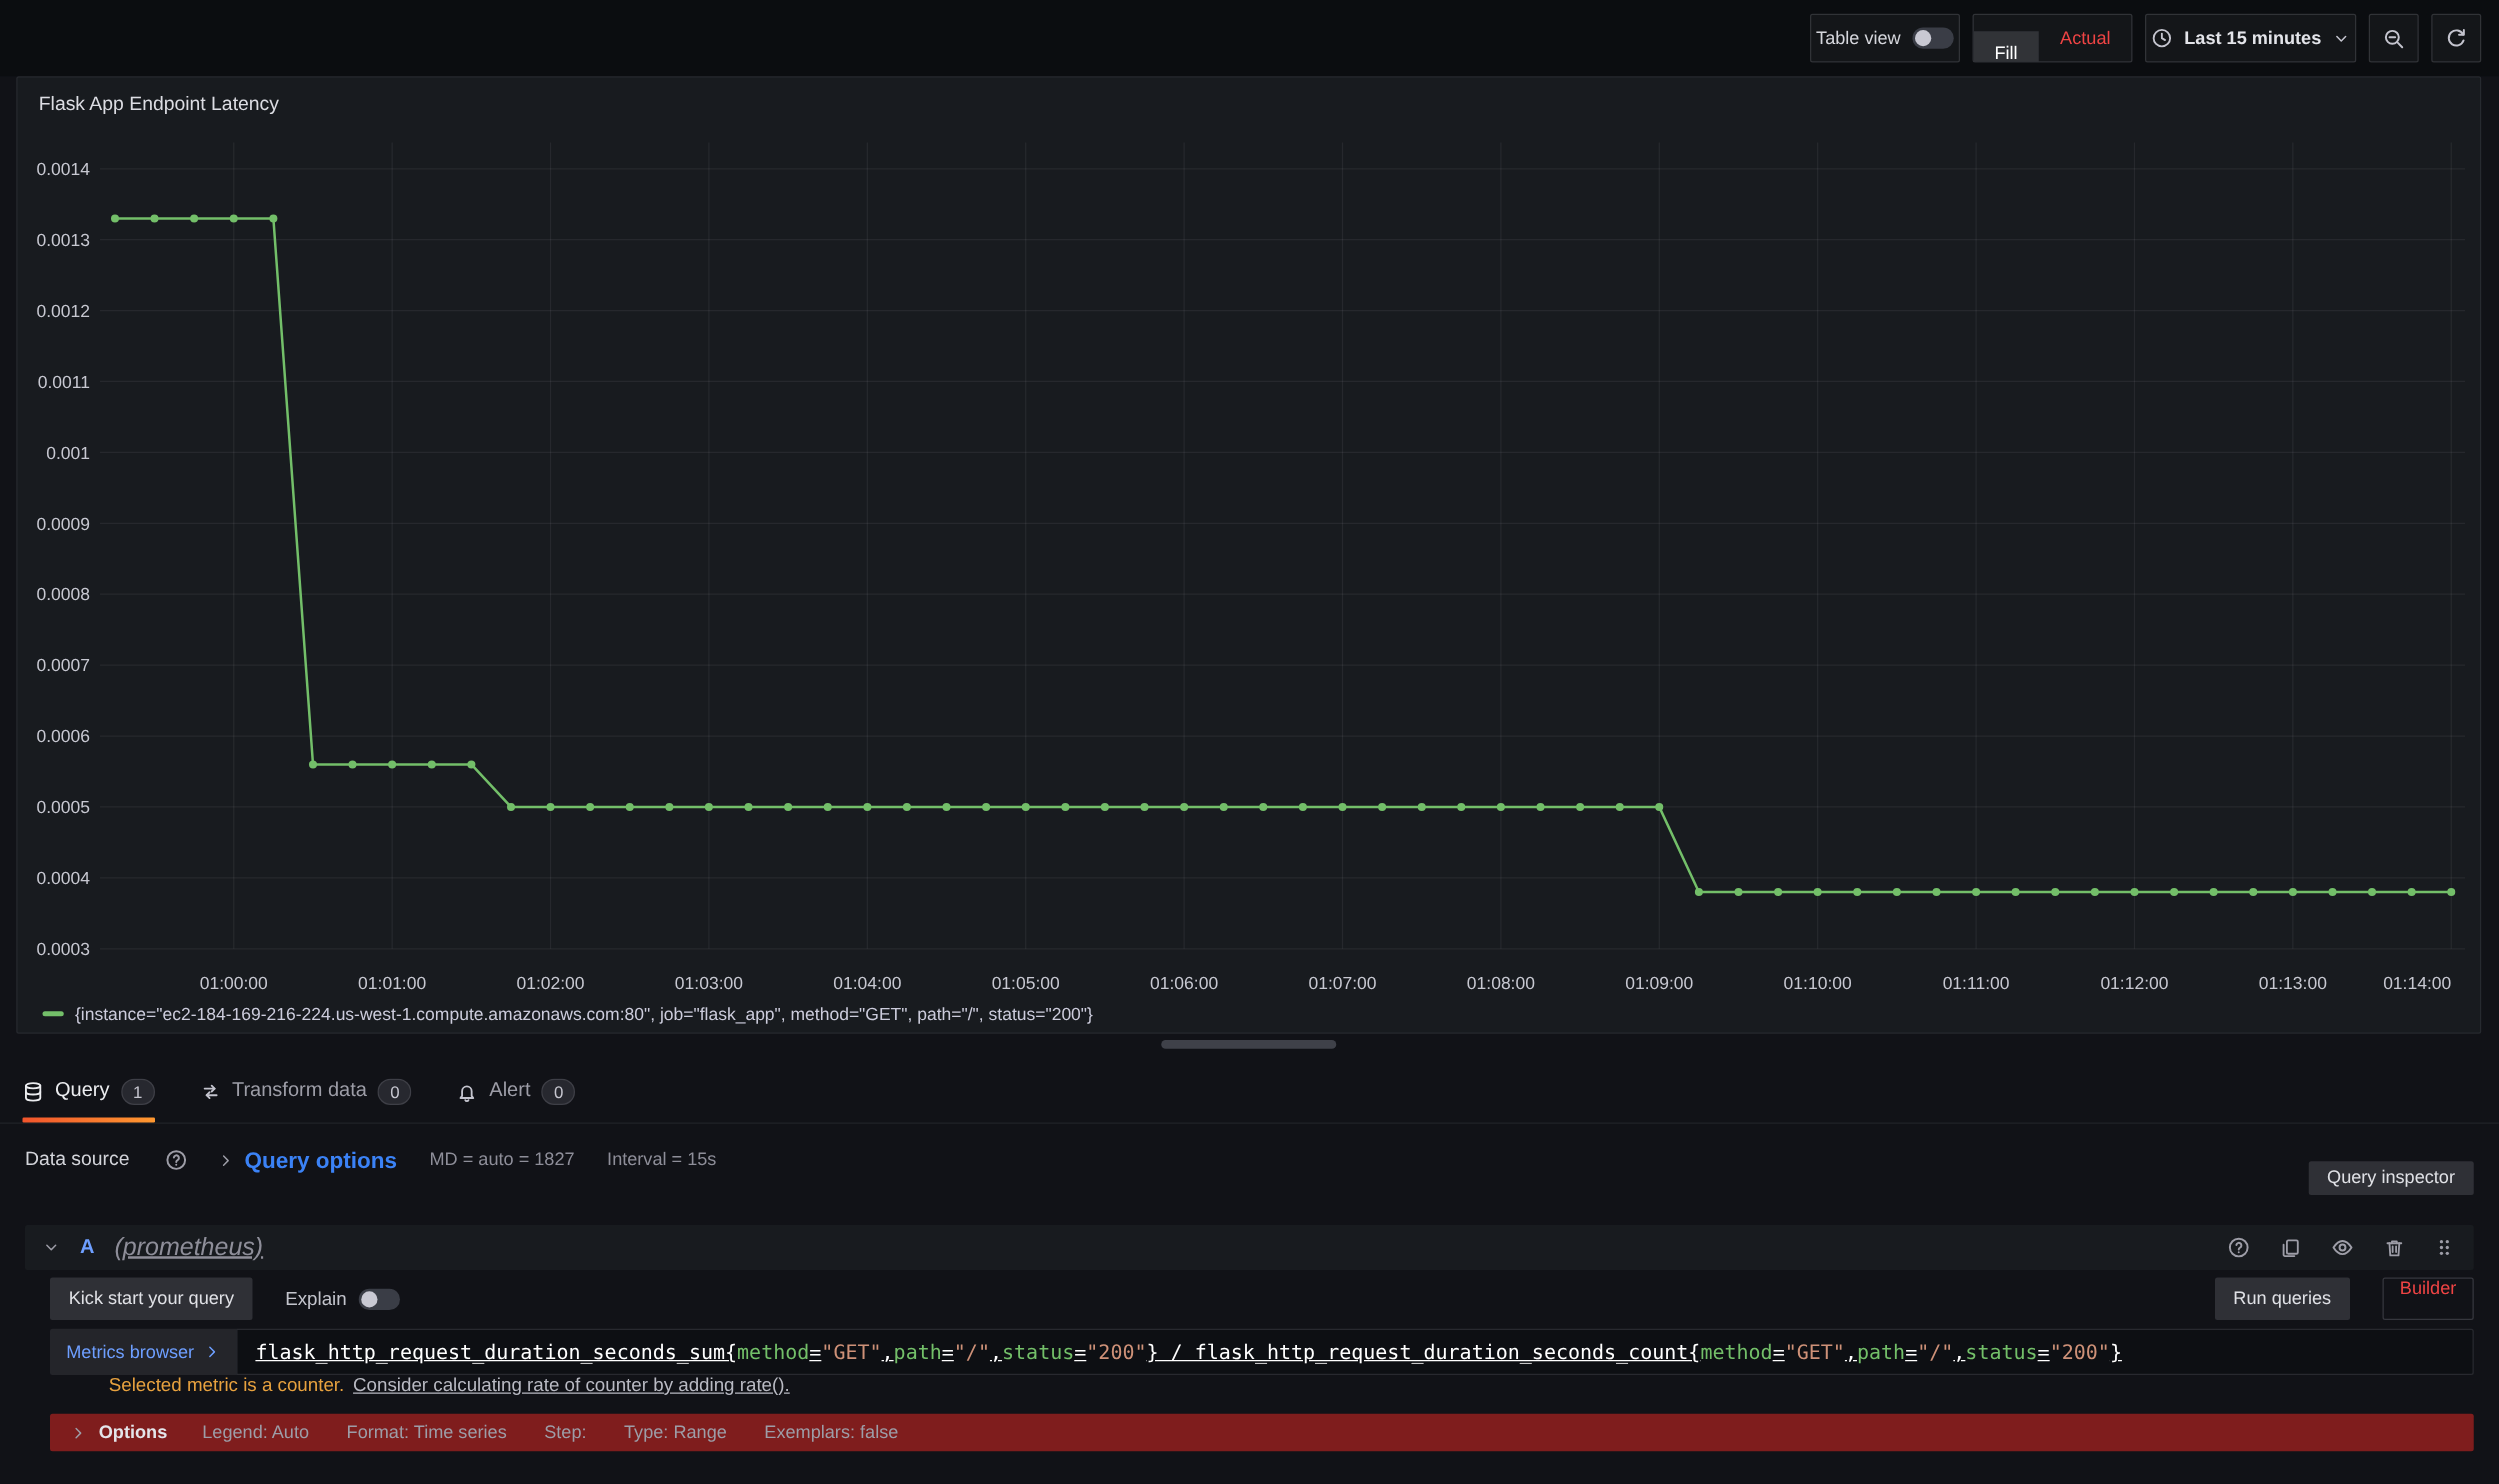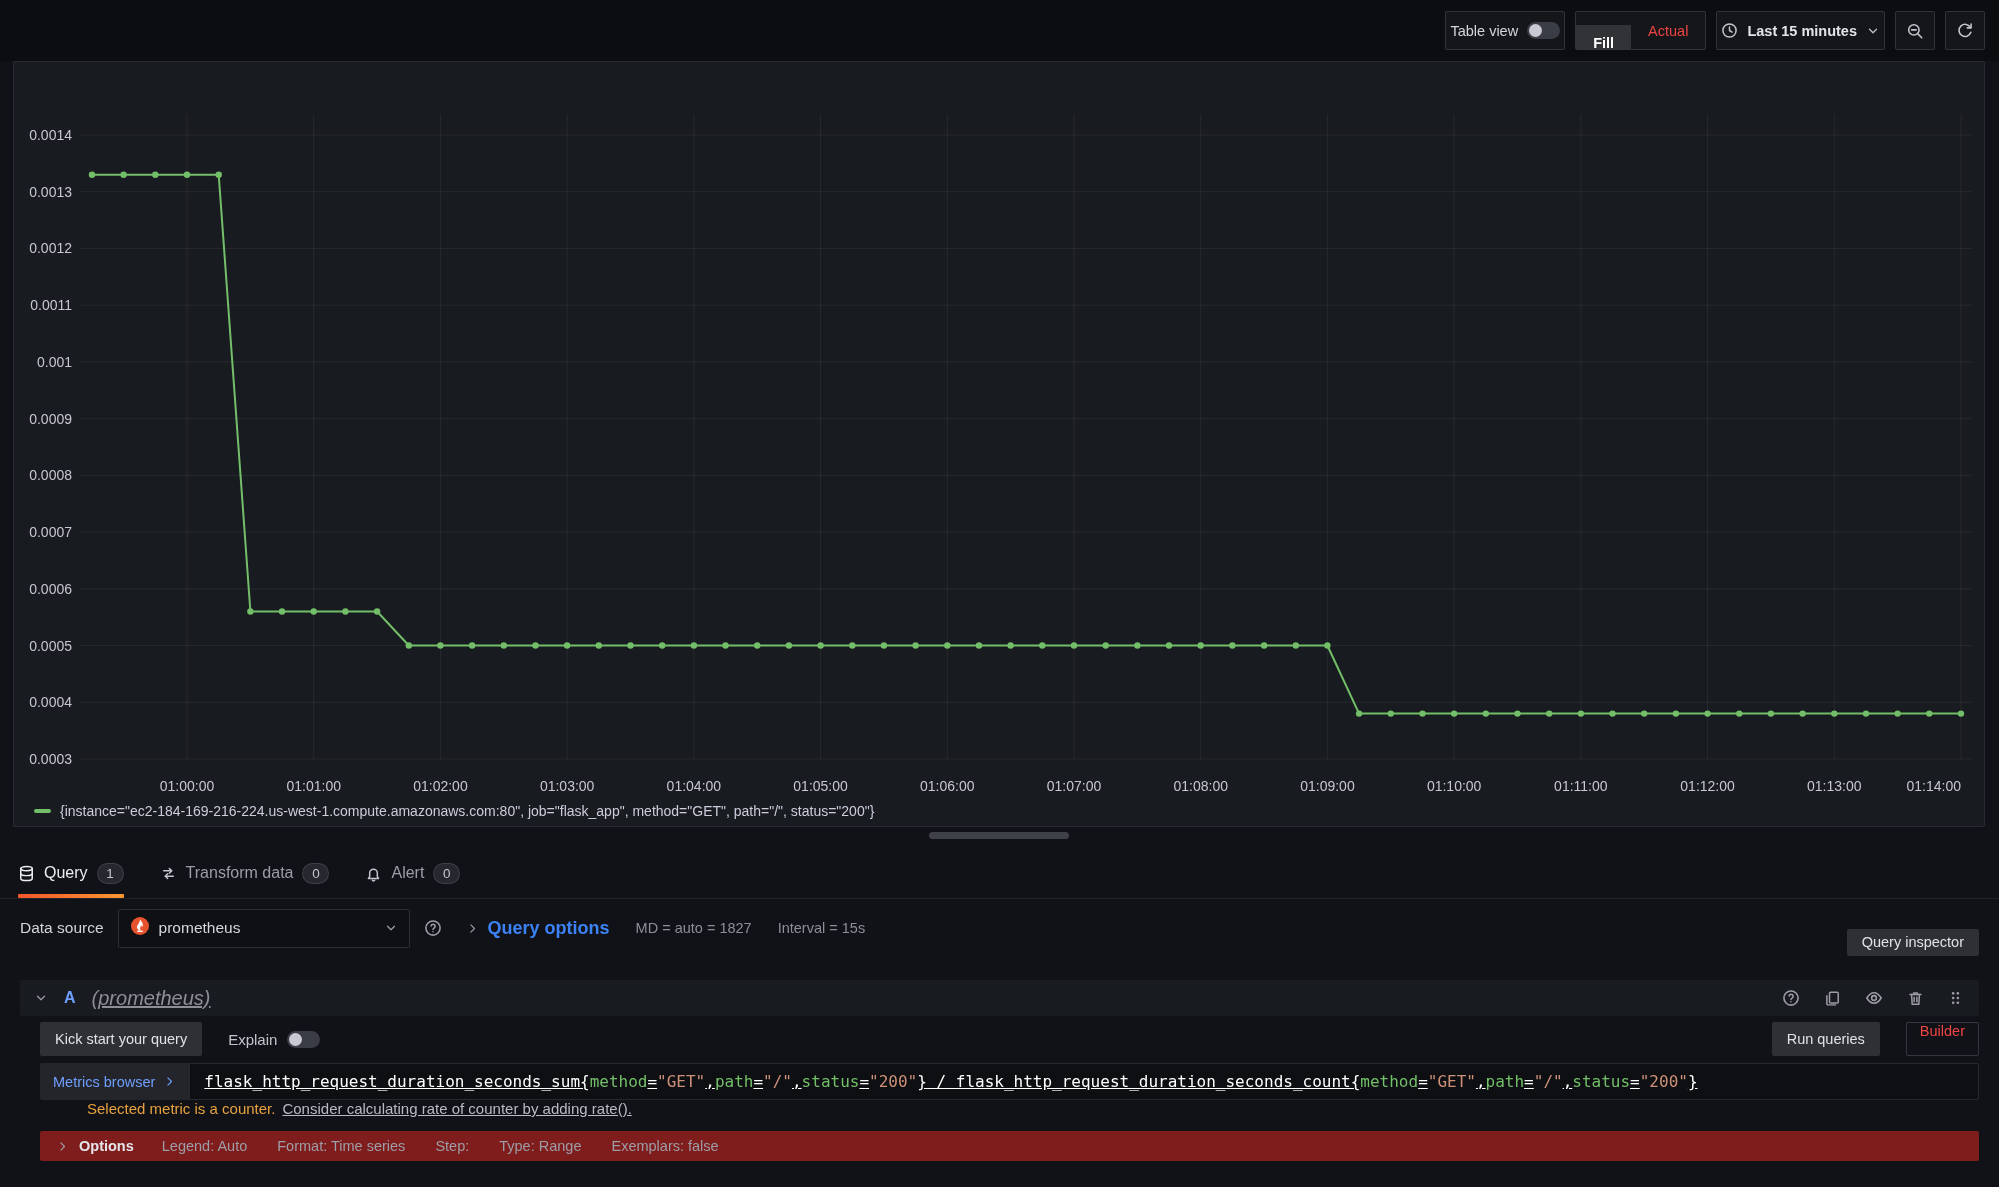--- a/index.html
+++ b/index.html
@@ -6,21 +6,21 @@
   html,body { width:1999px; height:1187px; background:#111217; overflow:hidden;
     font-family:"Liberation Sans", sans-serif; color:#ccccdc; }
 
   
   .topbar { position:absolute; top:0; left:0; width:1999px; height:61px; background:#0b0d10;
     display:flex; align-items:center; justify-content:flex-end; gap:10px; padding-right:14px; }
   .tb-box { height:39px; border:1px solid rgba(204,204,220,0.16); border-radius:2px; background:#141619;
     display:flex; align-items:center; gap:9px; padding:0 4px; color:#d5d6dc; font-size:14.5px; cursor:pointer; }
   .seg-group { padding:0; overflow:hidden; gap:0; }
   .seg { height:100%; display:flex; align-items:center; padding:0 17px; color:#ef4444; font-size:14.5px; background:transparent; border:none; cursor:pointer; font-family:inherit; }
-  .seg.active { background:rgba(204,204,220,0.16); color:#ffffff; font-weight:700;margin-top:25px; }
+  .seg.active { background:rgba(204,204,220,0.16); color:#ffffff; font-weight:400;margin-top:25px; }
   .icon-btn { padding:0 10px; }
   .switch { width:33px; height:17px; border-radius:9px; background:#3a3d46; position:relative; display:inline-block; cursor:pointer; }
   .switch .knob { position:absolute; left:2px; top:2px; width:13px; height:13px; border-radius:50%; background:#c9c9d3; }
   svg.ic { display:block; stroke:#9d9da7; fill:none; stroke-width:1.4; stroke-linecap:round; stroke-linejoin:round; }
   .tb-box svg.ic, .tab svg.ic { stroke:#c4c4ce; }
   .time-label { font-weight:700; color:#e3e4e9; }
 
   
   .panel { position:absolute; left:13px; top:61px; width:1972px; height:766px; background:#181b1f;
     border:1px solid rgba(204,204,220,0.09); border-radius:2px; }
@@ -136,20 +136,21 @@
     <i>
         <svg class="ic" width="18" height="18" viewBox="0 0 16 16">
           <path d="M13.2 9.2A5.4 5.4 0 1 1 12.9 5"></path>
           <polyline points="13.4,1.8 13.4,5.2 10,5.2"></polyline>
         </svg>
       </i>
   </button>
 </div>
 
 <div class="panel">
+  <div class="panel-title">Flask App Endpoint Latency</div>
   <div class="chart-wrap">
     <svg id="chart-svg" width="1972" height="700">
         <line x1="66" y1="33" x2="1958" y2="33" stroke="rgba(204,204,220,0.08)" stroke-width="1"></line>
         <line x1="66" y1="89.72727272727275" x2="1958" y2="89.72727272727275" stroke="rgba(204,204,220,0.08)" stroke-width="1"></line>
         <line x1="66" y1="146.4545454545455" x2="1958" y2="146.4545454545455" stroke="rgba(204,204,220,0.08)" stroke-width="1"></line>
         <line x1="66" y1="203.18181818181813" x2="1958" y2="203.18181818181813" stroke="rgba(204,204,220,0.08)" stroke-width="1"></line>
         <line x1="66" y1="259.9090909090909" x2="1958" y2="259.9090909090909" stroke="rgba(204,204,220,0.08)" stroke-width="1"></line>
         <line x1="66" y1="316.6363636363636" x2="1958" y2="316.6363636363636" stroke="rgba(204,204,220,0.08)" stroke-width="1"></line>
         <line x1="66" y1="373.3636363636363" x2="1958" y2="373.3636363636363" stroke="rgba(204,204,220,0.08)" stroke-width="1"></line>
         <line x1="66" y1="430.09090909090907" x2="1958" y2="430.09090909090907" stroke="rgba(204,204,220,0.08)" stroke-width="1"></line>
@@ -304,33 +305,20 @@
         </svg>
       </i>
     <span>Alert</span>
     <span class="badge">0</span>
 
   </div>
 </div>
 
 <div class="ds-row">
   <span class="ds-label">Data source</span>
-  <div class="ds-picker">
-    <i><svg width="20" height="20" viewBox="0 0 20 20">
-          <circle cx="10" cy="10" r="9" fill="#e6522c"></circle>
-          <path fill="#ffffff" d="M10 3.2c.8 2 2.9 3 2.9 5.6 0 1-.4 1.9-1 2.5.05-1-.4-1.9-1-2.3.15 1.7-.8 2.4-.8 3.7 0 .55.25 1.05.6 1.4a3.1 3.1 0 0 1-3.8-3c0-2.6 3.1-3.4 3.1-7.9z"></path>
-          <rect x="7.2" y="14.6" width="5.6" height="1.3" rx=".6" fill="#ffffff"></rect>
-        </svg></i>
-    <span>prometheus</span>
-    <i class="chev">
-        <svg class="ic" width="14" height="14" viewBox="0 0 16 16">
-          <polyline points="4,6 8,10 12,6"></polyline>
-        </svg>
-      </i>
-  </div>
   <button class="help-btn">
     <i><svg class="ic" width="18" height="18" viewBox="0 0 16 16">
           <circle cx="8" cy="8" r="6.3"></circle>
           <path d="M6.3 6.2a1.8 1.8 0 1 1 2.6 1.9c-.6.3-.9.7-.9 1.3"></path>
           <line x1="8" y1="11.3" x2="8" y2="11.4"></line>
         </svg></i>
   </button>
   <div class="qopt">
     <i>
         <svg class="ic" width="13" height="13" viewBox="0 0 16 16">

